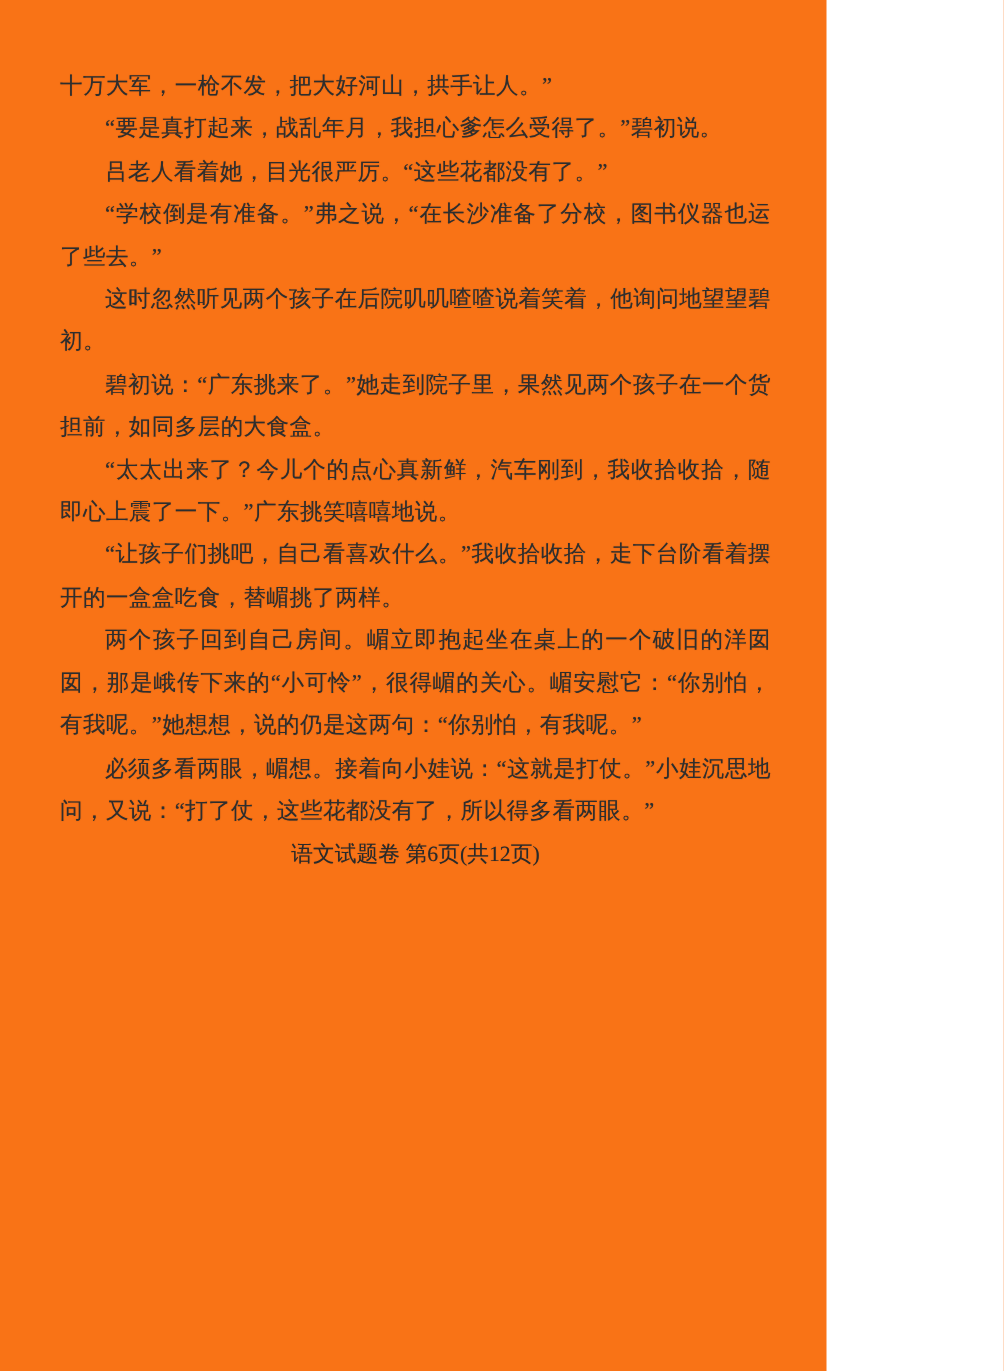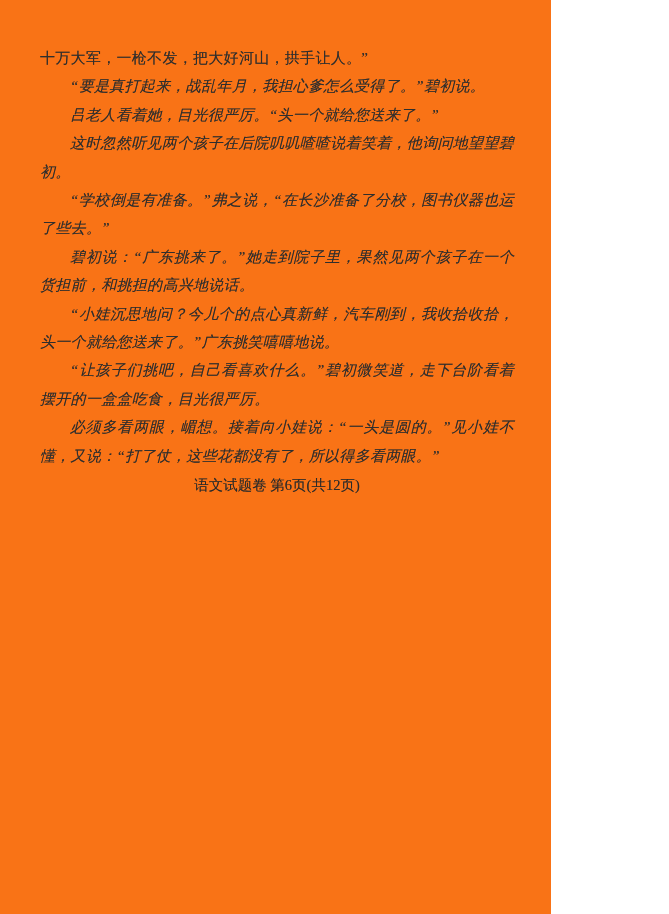--- a/index.html
+++ b/index.html
@@ -23,40 +23,40 @@
     margin: 0;
     font-size: 15px;
     line-height: 28.4px;
     text-align: justify;
     text-justify: inter-ideograph;
     letter-spacing: 0.3px;
     text-shadow: 0 0 0.6px rgba(45, 45, 45, 0.55);
   }
   .doc-body p.indent {
     text-indent: 2em;
-    font-style: italic;
   }
   .footer {
     margin-top: 1px;
     text-align: center;
     font-size: 14.5px;
     line-height: 28px;
     color: #2a2a2a;
     text-shadow: 0 0 0.5px rgba(45, 45, 45, 0.5);
   }
 </style>
 </head>
 <body>
 
 <div class="page">
   <div class="doc-body">
       <p>十万大军，一枪不发，把大好河山，拱手让人。”</p>
       <p class="indent">“要是真打起来，战乱年月，我担心爹怎么受得了。”碧初说。</p>
-      <p class="indent">吕老人看着她，目光很严厉。“头一个就给您送来了。”</p>
+      <p class="indent">吕老人看着她，目光很严厉。“这些花都没有了。”</p>
+      <p class="indent">“学校倒是有准备。”弗之说，“在长沙准备了分校，图书仪器也运了些去。”</p>
       <p class="indent">这时忽然听见两个孩子在后院叽叽喳喳说着笑着，他询问地望望碧初。</p>
-      <p class="indent">“学校倒是有准备。”弗之说，“在长沙准备了分校，图书仪器也运了些去。”</p>
-      <p class="indent">碧初说：“广东挑来了。”她走到院子里，果然见两个孩子在一个货担前，和挑担的高兴地说话。</p>
-      <p class="indent">“小娃沉思地问？今儿个的点心真新鲜，汽车刚到，我收拾收拾，头一个就给您送来了。”广东挑笑嘻嘻地说。</p>
-      <p class="indent">“让孩子们挑吧，自己看喜欢什么。”碧初微笑道，走下台阶看着摆开的一盒盒吃食，目光很严厉。</p>
-      <p class="indent">必须多看两眼，嵋想。接着向小娃说：“一头是圆的。”见小娃不懂，又说：“打了仗，这些花都没有了，所以得多看两眼。”</p>
+      <p class="indent">碧初说：“广东挑来了。”她走到院子里，果然见两个孩子在一个货担前，如同多层的大食盒。</p>
+      <p class="indent">“太太出来了？今儿个的点心真新鲜，汽车刚到，我收拾收拾，随即心上震了一下。”广东挑笑嘻嘻地说。</p>
+      <p class="indent">“让孩子们挑吧，自己看喜欢什么。”我收拾收拾，走下台阶看着摆开的一盒盒吃食，替嵋挑了两样。</p>
+      <p class="indent">两个孩子回到自己房间。嵋立即抱起坐在桌上的一个破旧的洋囡囡，那是峨传下来的“小可怜”，很得嵋的关心。嵋安慰它：“你别怕，有我呢。”她想想，说的仍是这两句：“你别怕，有我呢。”</p>
+      <p class="indent">必须多看两眼，嵋想。接着向小娃说：“这就是打仗。”小娃沉思地问，又说：“打了仗，这些花都没有了，所以得多看两眼。”</p>
     </div>
   <div class="footer">语文试题卷 第6页(共12页)</div>
 </div>
 
 </body></html>

